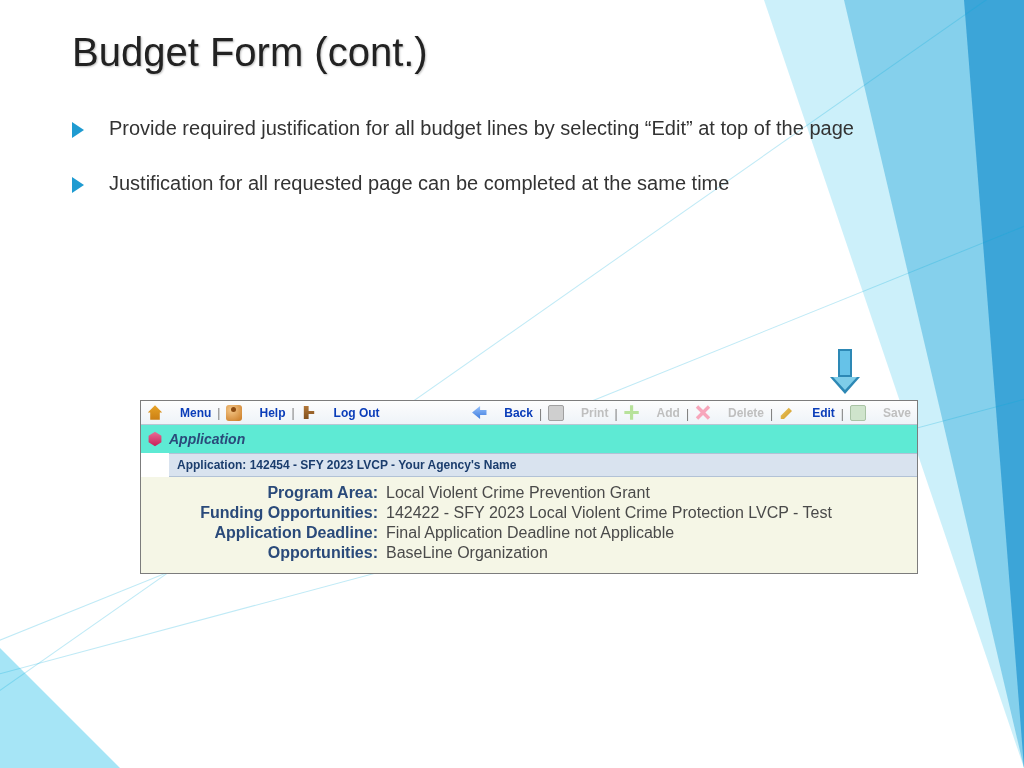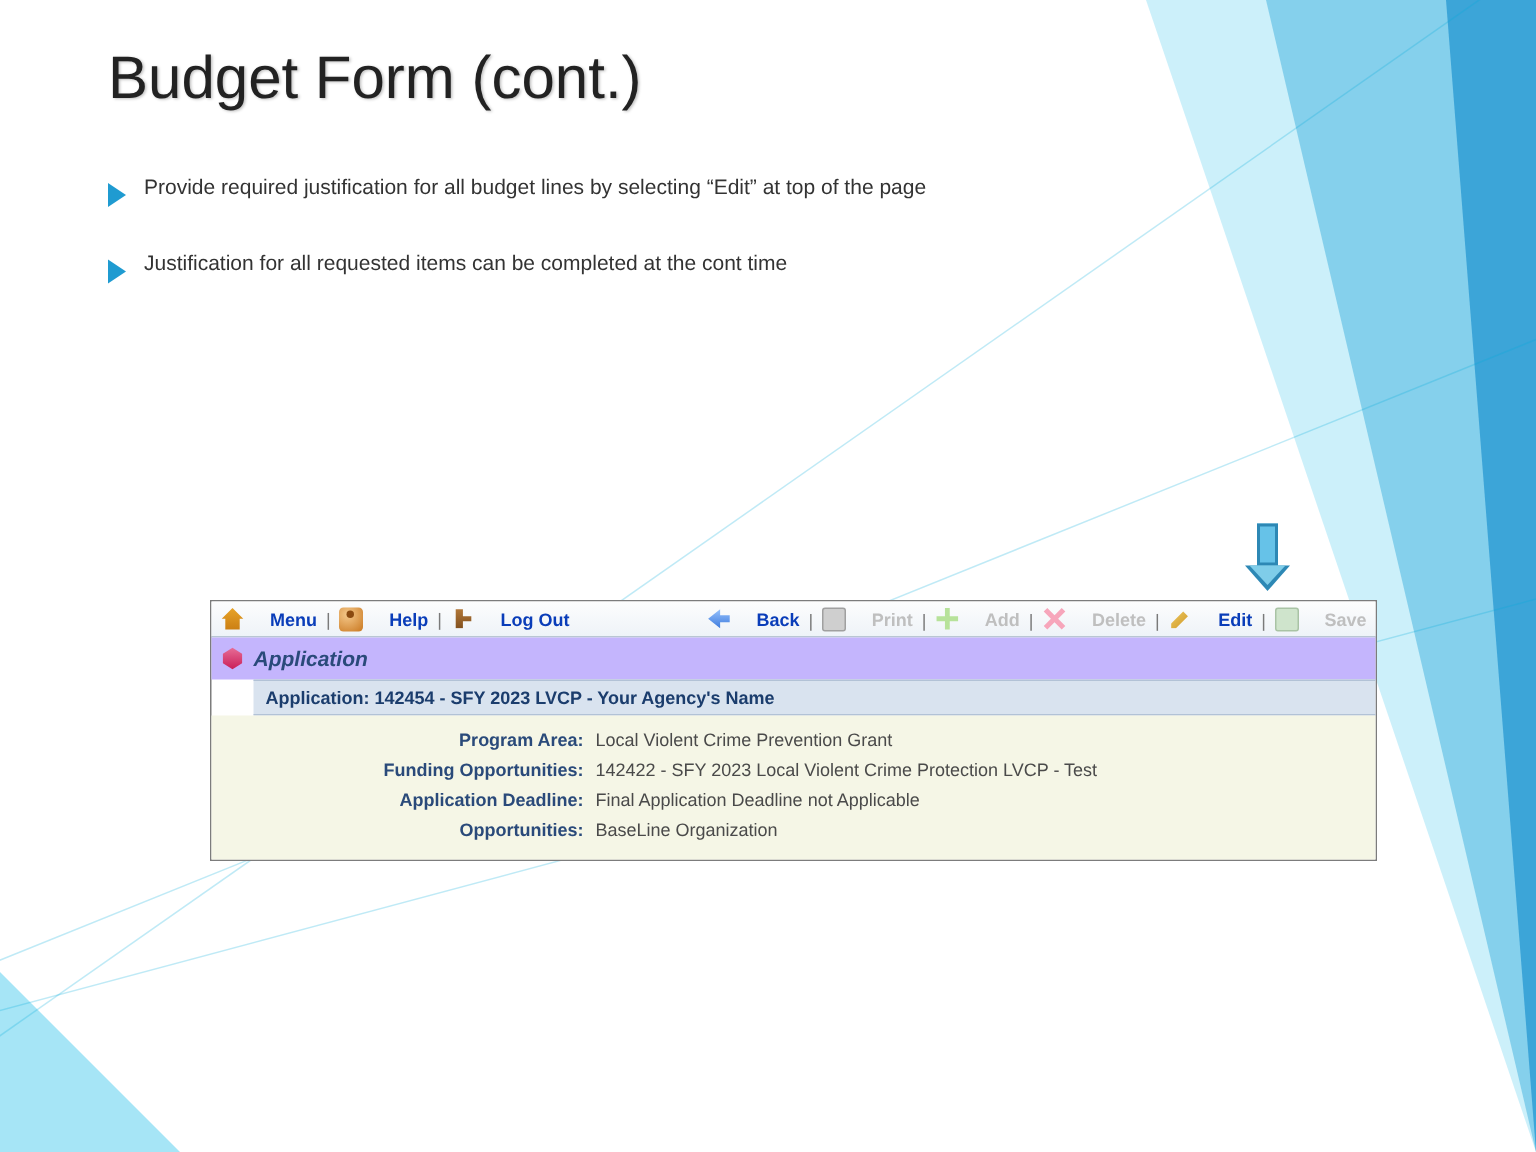--- a/index.html
+++ b/index.html
@@ -15,21 +15,21 @@
   .line1, .line2, .line3 { position: absolute; background: rgba(0,170,220,0.25); height: 1px; width: 1400px; transform-origin: left center; }
   .line1 { left: -100px; top: 680px; transform: rotate(-22deg); }
   .line2 { left: -100px; top: 760px; transform: rotate(-35deg); }
   .line3 { left: -100px; top: 700px; transform: rotate(-15deg); }
 
   .slide { position: relative; z-index: 1; padding: 30px 72px; }
 
   h1.title { font-size: 40px; font-weight: 400; color: #222; margin-bottom: 40px; text-shadow: 1px 1px 2px rgba(0,0,0,.25); }
 
   ul.bullets { list-style: none; }
-  ul.bullets li { display: flex; align-items: flex-start; gap: 12px; font-size: 14px; color: #333; margin-bottom: 28px; max-width: 820px; line-height: 1.35; }
+  ul.bullets li { display: flex; align-items: flex-start; gap: 25px; font-size: 20px; color: #333; margin-bottom: 28px; max-width: 820px; line-height: 1.35; }
   .bullet-icon { flex: 0 0 auto; width: 0; height: 0; border-top: 8px solid transparent; border-bottom: 8px solid transparent; border-left: 12px solid #1f9bd1; margin-top: 7px; }
 
   
   .arrow { position: absolute; left: 830px; top: 349px; width: 30px; height: 45px; }
   .arrow .stem { width: 14px; height: 28px; background: #66c2e8; border: 2px solid #2d88b5; margin: 0 auto; }
   .arrow .head { width: 0; height: 0; border-left: 15px solid transparent; border-right: 15px solid transparent; border-top: 17px solid #2d88b5; position: relative; }
   .arrow .head:after { content:""; position:absolute; top:-17px; left:-12px; border-left:12px solid transparent; border-right:12px solid transparent; border-top:13px solid #7fcde9; }
 
   
   .app { position: absolute; left: 140px; top: 400px; width: 778px; border: 1px solid #7c7c7c; background: #fff; font-family: Arial, Helvetica, sans-serif; font-size: 12px; }
@@ -45,24 +45,24 @@
   .ico-help:after { content:""; position:absolute; left:5px; top:2px; width:5px; height:5px; background:#8b4a10; border-radius:50%; }
   .ico-logout { background: linear-gradient(#b57a3a,#7a4a1a); clip-path: polygon(20% 10%, 50% 10%, 50% 40%, 85% 40%, 85% 60%, 50% 60%, 50% 90%, 20% 90%); }
   .ico-back { background: linear-gradient(#9ec8ff,#2f6fd8); clip-path: polygon(55% 10%, 55% 35%, 95% 35%, 95% 65%, 55% 65%, 55% 90%, 5% 50%); }
   .ico-print { background:#cfcfcf; border:1px solid #a0a0a0; border-radius:2px; }
   .ico-add { background:#b7e29a; clip-path: polygon(40% 5%,60% 5%,60% 40%,95% 40%,95% 60%,60% 60%,60% 95%,40% 95%,40% 60%,5% 60%,5% 40%,40% 40%); }
   .ico-delete { background:#f7a6bb; clip-path: polygon(20% 5%,5% 20%,35% 50%,5% 80%,20% 95%,50% 65%,80% 95%,95% 80%,65% 50%,95% 20%,80% 5%,50% 35%); }
   .ico-edit { background: linear-gradient(135deg,#f2d16a,#c98e1c); clip-path: polygon(10% 90%, 10% 70%, 60% 20%, 80% 40%, 30% 90%); }
   .ico-save { background:#cfe4cc; border:1px solid #a9c3a5; border-radius:2px; }
   .ico-app { background: linear-gradient(#e87199,#c81a55); clip-path: polygon(50% 5%,90% 30%,90% 70%,50% 95%,10% 70%,10% 30%); }
 
-  .section-hdr { display:flex; align-items:center; gap:6px; height:28px; padding:0 6px; background:#c4b5fd; color:#2a4a7a; font-weight:bold; font-style:italic; font-size:14px; }
+  .section-hdr { display:flex; align-items:center; gap:6px; height:28px; padding:0 6px; background:#5eead4; color:#2a4a7a; font-weight:bold; font-style:italic; font-size:14px; }
   .blue-bar { background:#d9e3ef; color:#1b3d6d; font-weight:bold; font-size:12px; padding:4px 8px; border-top:1px solid #b2c2d6; border-bottom:1px solid #b2c2d6;margin-left:28px; }
   .details { background:#f5f6e6; padding:6px 0 10px; }
-  .row { display:flex; font-size:12px; line-height:20px;padding-left:11px; }
+  .row { display:flex; font-size:16px; line-height:20px; }
   .row .lbl { width:245px; text-align:right; font-weight:bold; color:#2a4a7a; padding-right:8px; }
   .row .val { color:#4a4a4a; }
 
 </style>
 </head>
 <body>
 
 <div class="bg">
   <div class="tri tri1"></div>
   <div class="tri tri2"></div>
@@ -76,21 +76,21 @@
 <div class="slide">
   <h1 class="title">Budget Form (cont.)</h1>
 
   <ul class="bullets">
     <li>
       <span class="bullet-icon"></span>
       <span>Provide required justification for all budget lines by selecting “Edit” at top of the page</span>
     </li>
     <li>
       <span class="bullet-icon"></span>
-      <span>Justification for all requested items can be completed at the cont time</span>
+      <span>Justification for all requested page can be completed at the same time</span>
     </li>
   </ul>
 </div>
 
 <div class="arrow">
   <div class="stem"></div>
   <div class="head"></div>
 </div>
 
 <div class="app">

